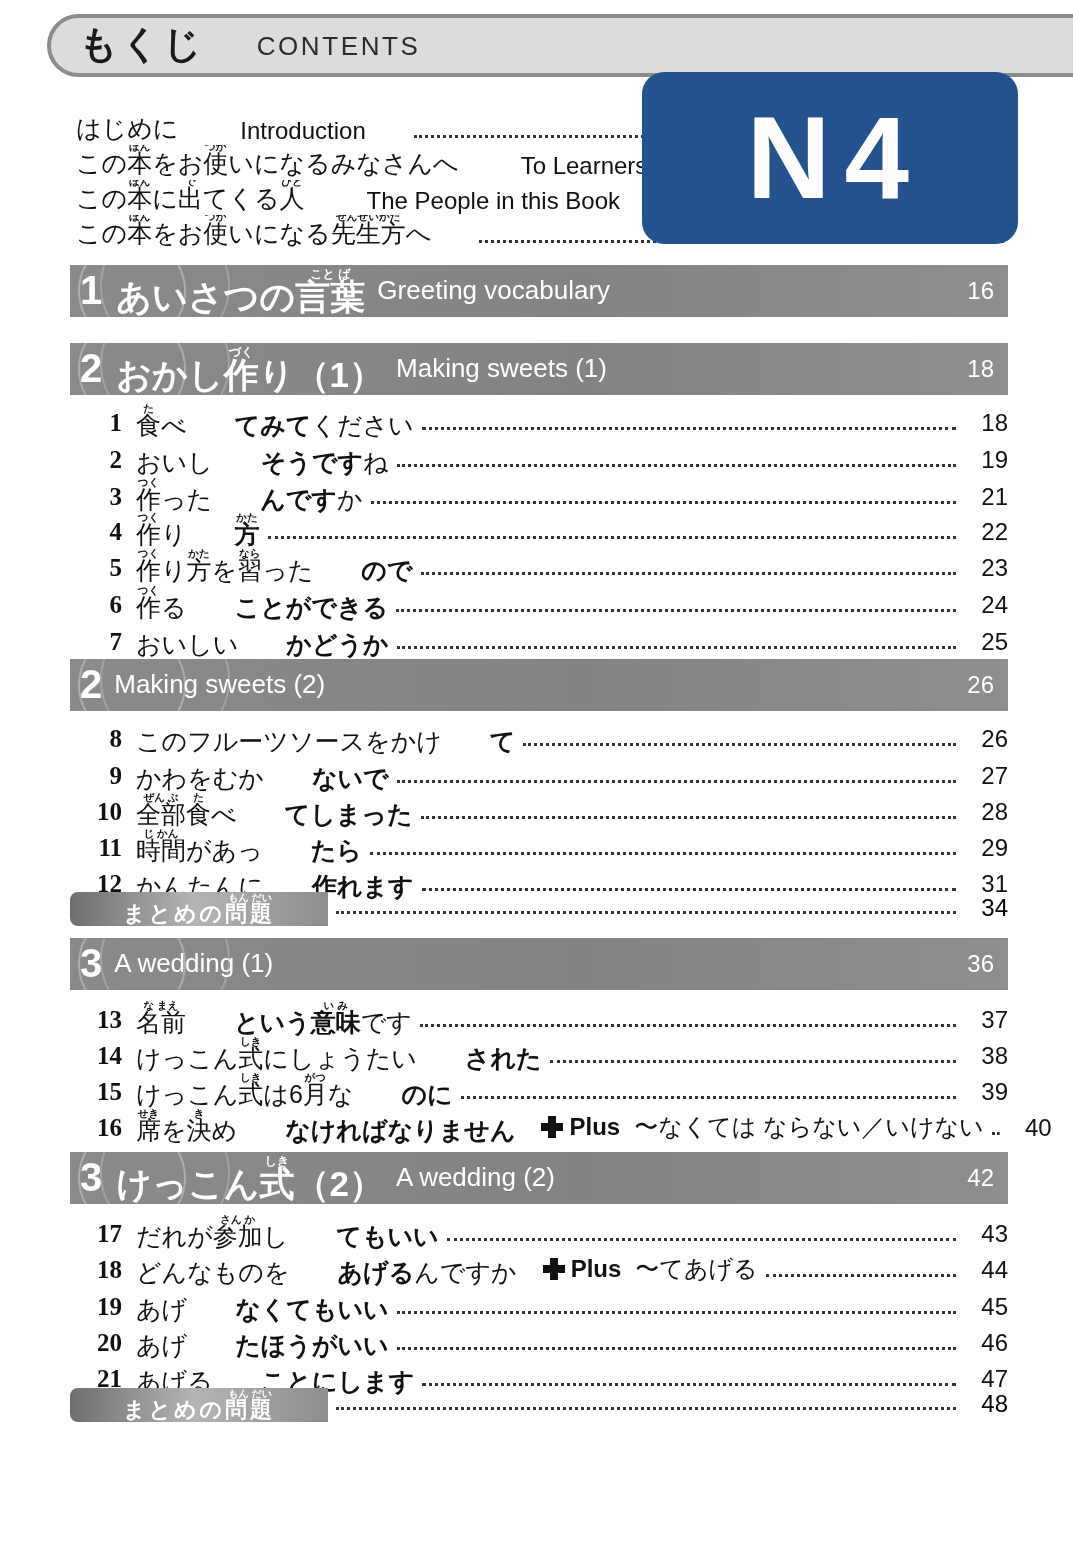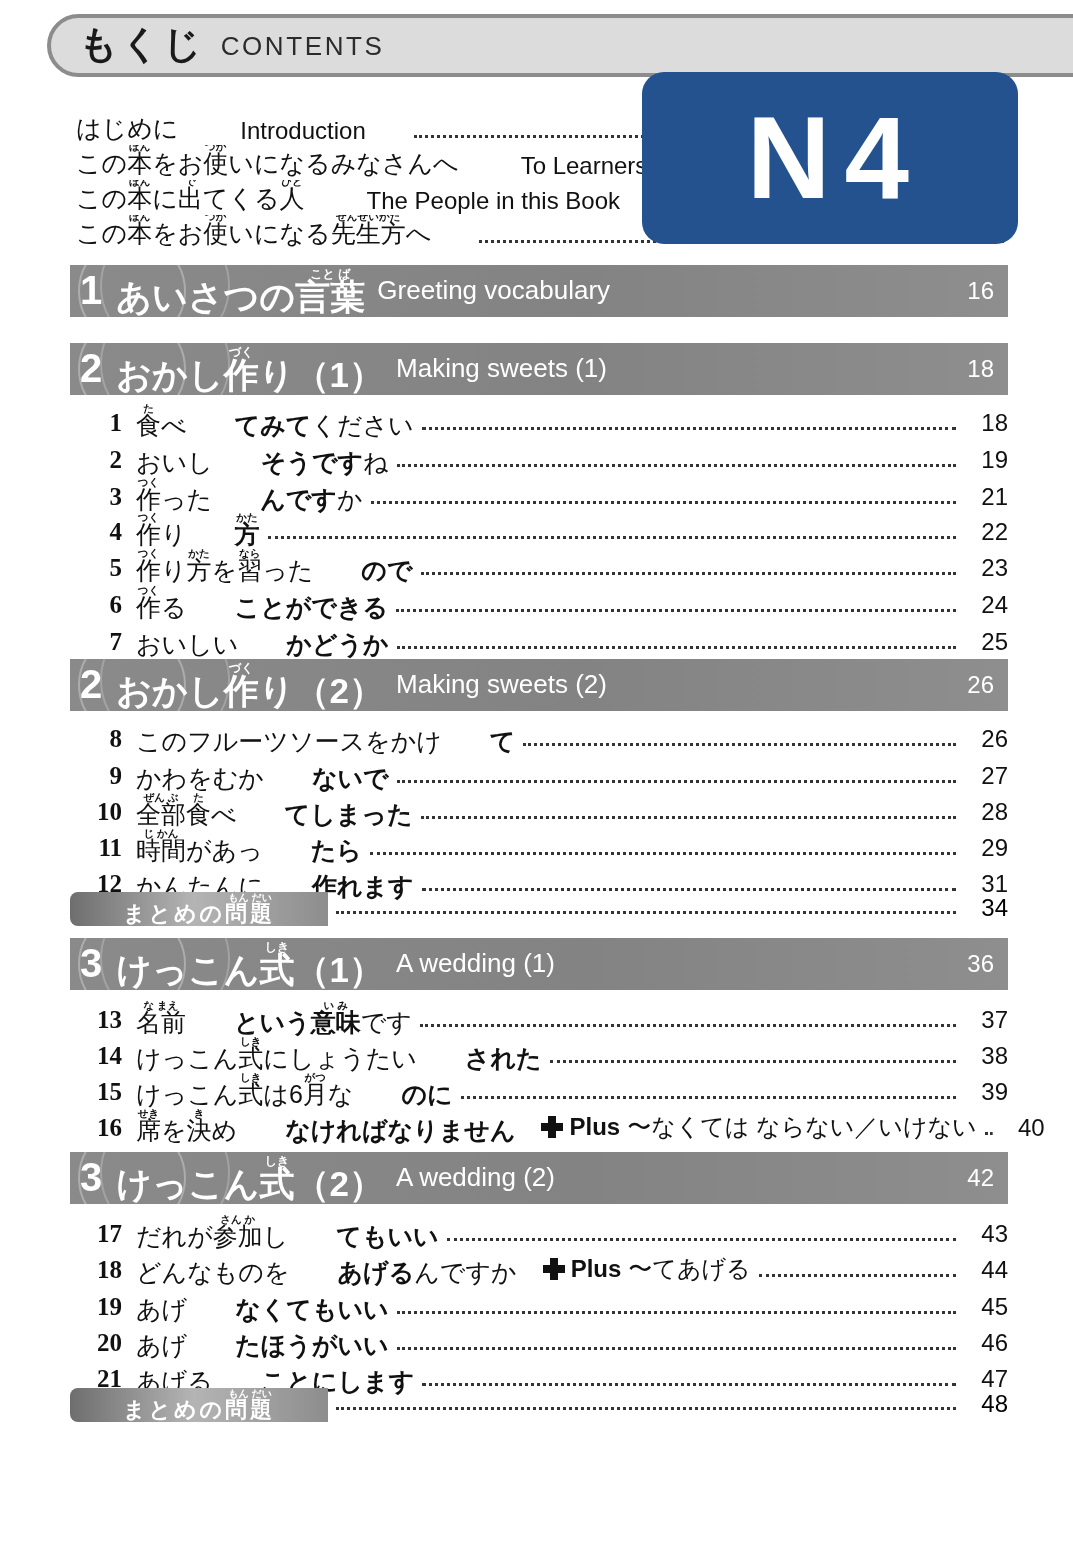--- a/index.html
+++ b/index.html
@@ -36,21 +36,21 @@
     letter-spacing: 3px;
     color: #1a1a1a;
     margin-left: 28px;
     line-height: 1;
     padding-bottom: 4px;
   }
   .topbar-en {
     font-size: 26px;
     letter-spacing: 2.6px;
     color: #2b2b2b;
-    margin-left: 16px;
+    margin-left: 52px;
     line-height: 1;
     font-weight: 300;
   }
 
   
   .n4badge {
     position: absolute;
     left: 642px;
     top: 72px;
     width: 376px;
@@ -219,21 +219,21 @@
     width: 22px; height: 22px;
     margin-right: 6px;
   }
   .plus-icon::before, .plus-icon::after {
     content: "";
     position: absolute;
     background: #111;
   }
   .plus-icon::before { left: 7px; top: 0; width: 8px; height: 22px; }
   .plus-icon::after  { left: 0; top: 7px; width: 22px; height: 8px; }
-  .plus-label { font-weight: bold; font-size: 24px; margin-right: 7px; }
+  .plus-label { font-weight: bold; font-size: 24px; margin-right: 14px; }
   .plus-text  { font-weight: 400; font-size: 24px; }
 
   .ls-dots {
     flex: 1;
     border-bottom: 3px dotted #333;
     margin: 0 6px 8px 8px;
     min-width: 8px;
   }
   .ls-page {
     width: 46px;
@@ -391,21 +391,20 @@
     <div class="ls-num">7</div>
     <div class="ls-text">おいしい<b>かどうか</b></div>
     <div class="ls-dots"></div>
     <div class="ls-page">25</div>
   </div>
 
   <div class="chapter" style="top:659px">
     <div class="chapter-swirl"></div>
     <div class="chapter-swirl2"></div>
     <div class="ch-num">2</div>
-    <div class="ch-jp">おかし<ruby>作<rt>づく</rt></ruby>り（2）</div>
     <div class="ch-en">Making sweets (2)</div>
     <div class="ch-page">26</div>
   </div>
 
   <div class="lesson" style="top:716px">
     <div class="ls-num">8</div>
     <div class="ls-text">このフルーツソースをかけ<b>て</b></div>
     <div class="ls-dots"></div>
     <div class="ls-page">26</div>
   </div>
@@ -443,21 +442,20 @@
       <span>まとめの<ruby>問題<rt>もん だい</rt></ruby></span>
     </div>
     <div class="matome-dots"></div>
     <div class="matome-page">34</div>
   </div>
 
   <div class="chapter" style="top:938px">
     <div class="chapter-swirl"></div>
     <div class="chapter-swirl2"></div>
     <div class="ch-num">3</div>
-    <div class="ch-jp">けっこん<ruby>式<rt>しき</rt></ruby>（1）</div>
     <div class="ch-en">A wedding (1)</div>
     <div class="ch-page">36</div>
   </div>
 
   <div class="lesson" style="top:997px">
     <div class="ls-num">13</div>
     <div class="ls-text"><ruby>名前<rt>な まえ</rt></ruby><b>という<ruby>意味<rt>い み</rt></ruby></b>です</div>
     <div class="ls-dots"></div>
     <div class="ls-page">37</div>
   </div>

